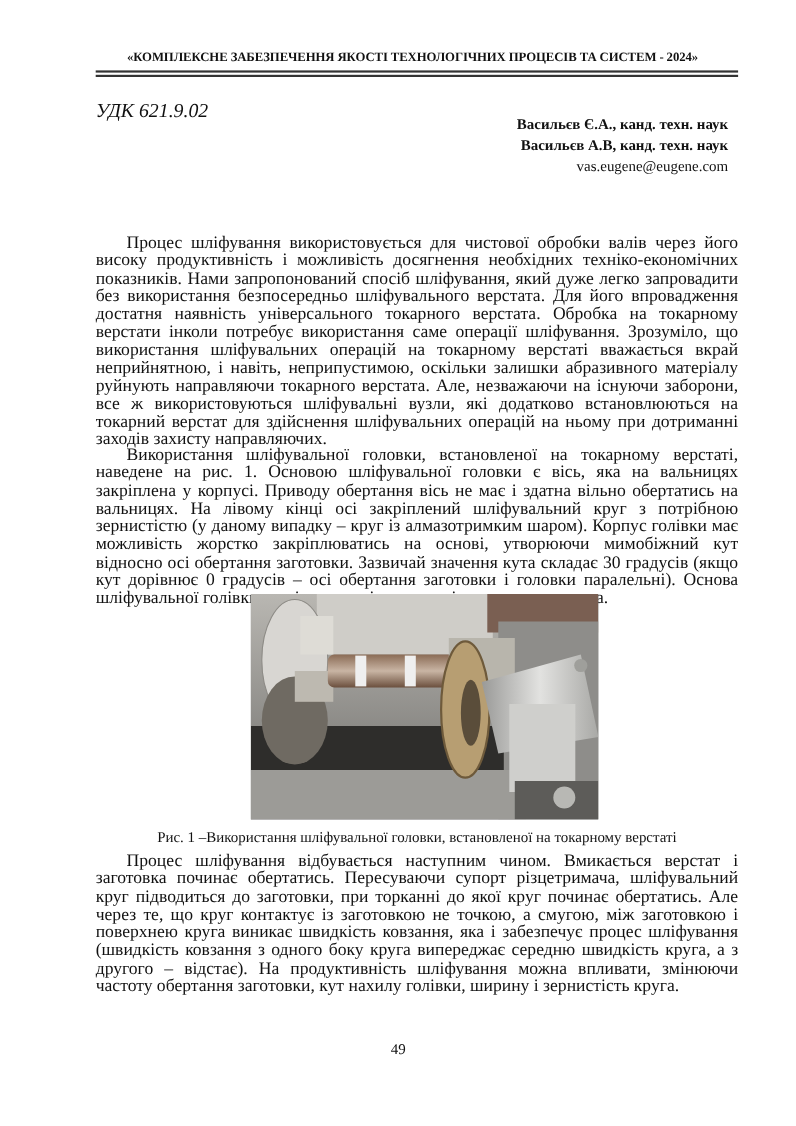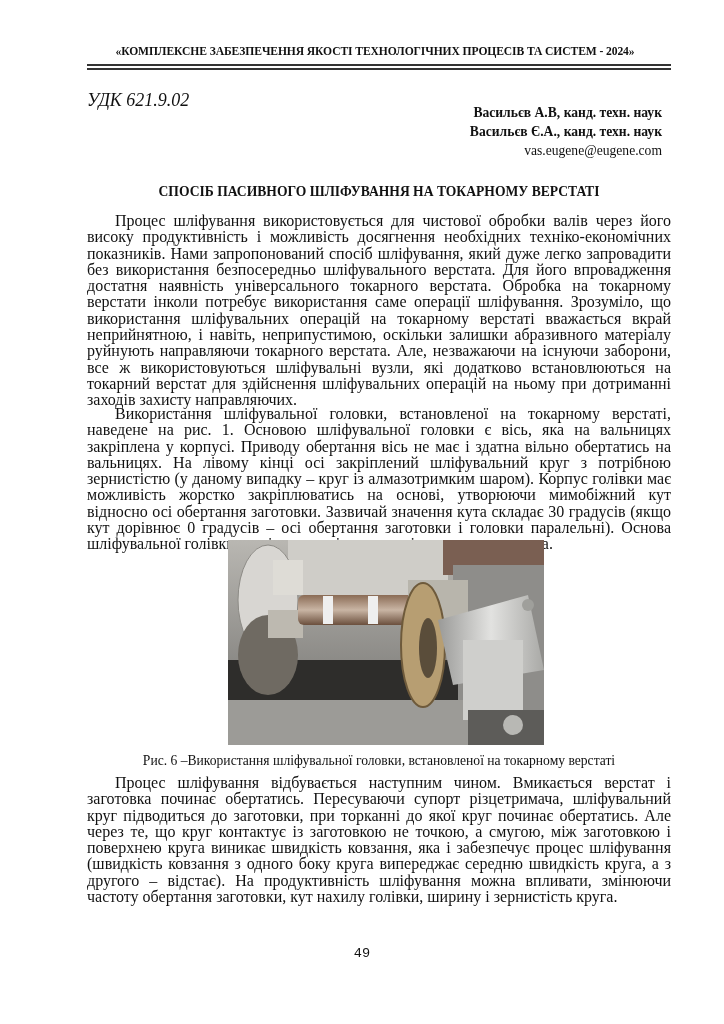--- a/index.html
+++ b/index.html
@@ -17,40 +17,39 @@
   .title { position: absolute; left: 87px; top: 184px; width: 584px; text-align: center;
            font-weight: bold; font-size: 13.6px; }
   .para { position: absolute; left: 87px; width: 584px; font-size: 16px; line-height: 16.3px;
           text-align: justify; text-indent: 28px; }
   .p1 { top: 213px; }
   .p2 { top: 406px; }
   .p3 { top: 775px; }
   .figure { position: absolute; left: 228px; top: 540px; width: 316px; height: 205px; overflow: hidden;
             background: #8a8a88; }
   .caption { position: absolute; left: 87px; top: 753px; width: 584px; text-align: center; font-size: 13.6px; }
-  .page-number { position: absolute; left: 0; top: 946px; width: 724px; text-align: center; font-size: 13.6px; font-family: Liberation Mono, monospace; }
+  .page-number { position: absolute; left: 0; top: 946px; width: 724px; text-align: center; font-size: 13.6px; }
 </style>
 </head>
 <body>
 
 <div class="page">
 
   <div class="conf-header">«КОМПЛЕКСНЕ ЗАБЕЗПЕЧЕННЯ ЯКОСТІ ТЕХНОЛОГІЧНИХ ПРОЦЕСІВ ТА СИСТЕМ - 2024»</div>
   <div class="rule r1"></div>
   <div class="rule r2"></div>
 
   <div class="udk">УДК 621.9.02</div>
 
   <div class="authors">
+    <div class="author">Васильєв Є.А., канд. техн. наук</div>
     <div class="author">Васильєв А.В, канд. техн. наук</div>
-    <div class="author">Васильєв Є.А., канд. техн. наук</div>
     <div>vas.eugene@eugene.com</div>
   </div>
 
-  <div class="title">СПОСІБ ПАСИВНОГО ШЛІФУВАННЯ НА ТОКАРНОМУ ВЕРСТАТІ</div>
 
   <div class="para p1">Процес шліфування використовується для чистової обробки валів через його високу продуктивність і можливість досягнення необхідних техніко-економічних показників. Нами запропонований спосіб шліфування, який дуже легко запровадити без використання безпосередньо шліфувального верстата. Для його впровадження достатня наявність універсального токарного верстата. Обробка на токарному верстати інколи потребує використання саме операції шліфування. Зрозуміло, що використання шліфувальних операцій на токарному верстаті вважається вкрай неприйнятною, і навіть, неприпустимою, оскільки залишки абразивного матеріалу руйнують направляючи токарного верстата. Але, незважаючи на існуючи заборони, все ж використовуються шліфувальні вузли, які додатково встановлюються на токарний верстат для здійснення шліфувальних операцій на ньому при дотриманні заходів захисту направляючих.</div>
   <div class="para p2">Використання шліфувальної головки, встановленої на токарному верстаті, наведене на рис. 1. Основою шліфувальної головки є вісь, яка на вальницях закріплена у корпусі. Приводу обертання вісь не має і здатна вільно обертатись на вальницях. На лівому кінці осі закріплений шліфувальний круг з потрібною зернистістю (у даному випадку – круг із алмазотримким шаром). Корпус голівки має можливість жорстко закріплюватись на основі, утворюючи мимобіжний кут відносно осі обертання заготовки. Зазвичай значення кута складає 30 градусів (якщо кут дорівнює 0 градусів – осі обертання заготовки і головки паралельні). Основа шліфувальної голівки закріплена у різцетримачі токарного верстата.</div>
 
   <div class="figure">
     <svg width="316" height="205" viewBox="0 0 316 205">
       <defs>
         <linearGradient id="bg" x1="0" y1="0" x2="0" y2="1">
           <stop offset="0" stop-color="#b9b7b2"></stop>
           <stop offset="1" stop-color="#6d6c69"></stop>
@@ -83,18 +82,18 @@
       <ellipse cx="195" cy="105" rx="22" ry="62" fill="#b79e72" stroke="#6e5a3b" stroke-width="2"></ellipse>
       <ellipse cx="200" cy="108" rx="9" ry="30" fill="#5a4d3a"></ellipse>
       <polygon points="210,80 300,55 316,130 225,145" fill="url(#cyl)"></polygon>
       <rect x="235" y="100" width="60" height="80" fill="#cfcfcc"></rect>
       <rect x="240" y="170" width="76" height="35" fill="#5d5c59"></rect>
       <circle cx="285" cy="185" r="10" fill="#b8b8b4"></circle>
       <circle cx="300" cy="65" r="6" fill="#9f9f9b"></circle>
     </svg>
   </div>
 
-  <div class="caption">Рис. 6 –Використання шліфувальної головки, встановленої на токарному верстаті</div>
+  <div class="caption">Рис. 1 –Використання шліфувальної головки, встановленої на токарному верстаті</div>
 
   <div class="para p3">Процес шліфування відбувається наступним чином. Вмикається верстат і заготовка починає обертатись. Пересуваючи супорт різцетримача, шліфувальний круг підводиться до заготовки, при торканні до якої круг починає обертатись. Але через те, що круг контактує із заготовкою не точкою, а смугою, між заготовкою і поверхнею круга виникає швидкість ковзання, яка і забезпечує процес шліфування (швидкість ковзання з одного боку круга випереджає середню швидкість круга, а з другого – відстає). На продуктивність шліфування можна впливати, змінюючи частоту обертання заготовки, кут нахилу голівки, ширину і зернистість круга.</div>
 
   <div class="page-number">49</div>
 </div>
 
 </body></html>

